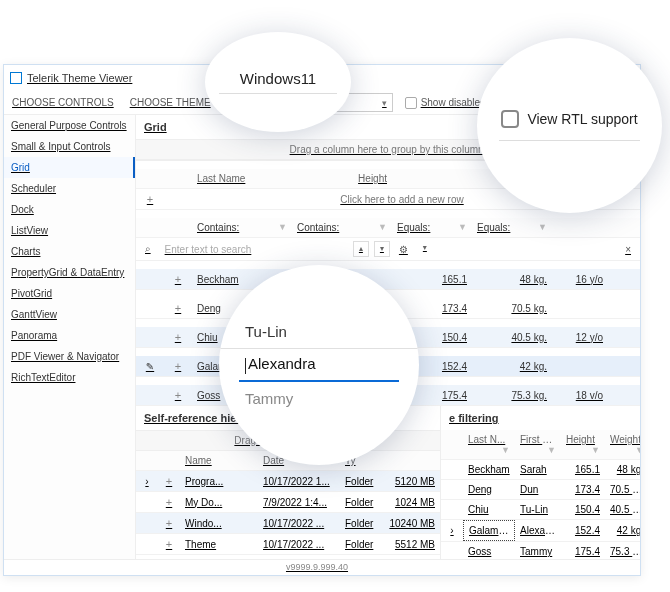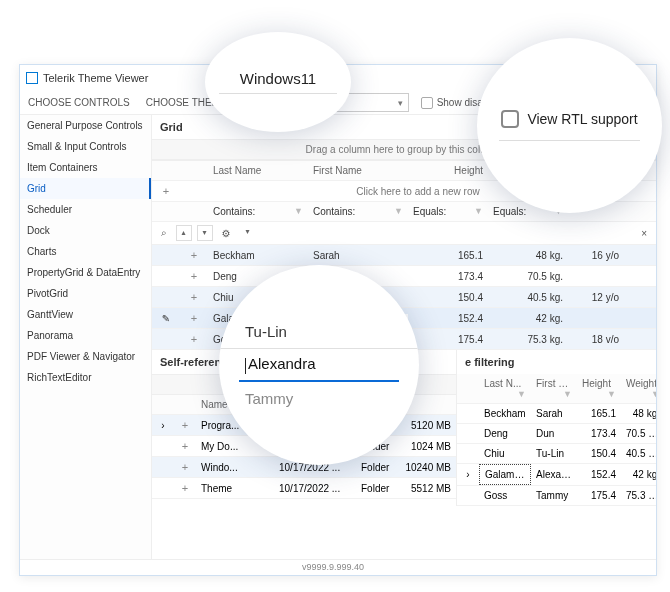--- a/index.html
+++ b/index.html
@@ -1,36 +1,36 @@
 <!DOCTYPE html>
 <html><head>
 <meta charset="utf-8">
 <style>
   * { box-sizing:border-box; font-family:"Segoe UI",Arial,sans-serif; }
   body { margin:0; background:#fff; width:670px; height:592px; overflow:hidden; position:relative; }
-  .window { position:absolute; top:64px; left:19px; width:638px; height:512px; border:1px solid #cfe0f2; background:#fff; box-shadow:0 2px 10px rgba(0,0,0,0.08); display:flex; flex-direction:column; }
+  .window { position:absolute; top:64px; left:3px; width:638px; height:512px; border:1px solid #cfe0f2; background:#fff; box-shadow:0 2px 10px rgba(0,0,0,0.08); display:flex; flex-direction:column;text-decoration:underline; }
   .titlebar { height:26px; display:flex; align-items:center; padding:0 4px 0 6px; font-size:11px; color:#333; }
   .title-icon { width:12px; height:12px; border:1px solid #0078d4; margin-right:5px; display:inline-block; }
   .winbtns { margin-left:auto; display:flex; }
   .winbtn { width:40px; height:26px; text-align:center; line-height:26px; color:#333; font-size:10px; }
   .optbar { height:24px; display:flex; align-items:center; font-size:10px; color:#555; border-bottom:1px solid #eee; }
   .optbar .tab { padding:0 8px; height:100%; display:flex; align-items:center; }
   .theme-dd { margin-left:6px; width:168px; height:19px; border:1px solid #ccc; background:#fff; display:flex; align-items:center; padding:0 5px; font-size:10px; color:#333; }
   .theme-dd .chev { margin-left:auto; font-size:9px; color:#777; }
   .small-cb { width:12px; height:12px; border:1px solid #aaa; margin:0 4px 0 12px; display:inline-block; border-radius:2px; }
   .content { flex:1; display:flex; overflow:hidden; }
   .sidebar { width:132px; background:#fdfdfd; border-right:1px solid #eee; overflow-y:auto; }
   .side-item { font-size:10px; color:#333; padding:5px 7px; cursor:default; }
   .side-item.active { color:#0a5ec4; border-right:2px solid #0a5ec4; background:#f5f9ff; }
   .main { flex:1; display:flex; flex-direction:column; overflow:auto; }
   .section-title { font-size:11px; font-weight:600; padding:6px 8px; color:#333; }
   .grouprow { background:#f7f7f7; border:1px solid #eee; border-left:none; border-right:none; font-size:10px; color:#777; text-align:center; padding:4px; }
   .grid { border-top:1px solid #eee; font-size:10px; color:#333; }
   .row { display:grid; align-items:center; border-bottom:1px solid #f1f1f1; }
-  .g6 { grid-template-columns:28px 28px 100px 100px 80px 80px 56px; }
+  .g6 { grid-template-columns:28px 28px 100px 100px 80px 80px 56px;margin-top:8px; }
   .hdr { background:#fcfcfc; color:#666; font-size:10px; }
   .cell { padding:4px 5px; overflow:hidden; white-space:nowrap; text-overflow:ellipsis; }
   .cell.r { text-align:right; }
   .cell.c { text-align:center; }
   .plus { color:#888; font-size:11px; }
   .filter-row { background:#fdfdfd; }
   .funnel { float:right; color:#bbb; font-size:9px; }
   .searchrow { display:flex; align-items:center; padding:3px 5px; border-bottom:1px solid #f0f0f0; background:#fff; gap:5px; }
   .search-icon { font-size:10px; color:#555; padding:0 4px; }
   .search-input { flex:1; font-size:10px; color:#aaa; padding:2px 5px; border:none; background:#fff; }
@@ -82,62 +82,62 @@
     <span class="small-cb"></span>
     <span>Show disabled state</span>
     <span class="small-cb"></span>
     <span>View RTL support</span>
   </div>
 
   <div class="content">
     <div class="sidebar">
       <div class="side-item">General Purpose Controls</div>
       <div class="side-item">Small &amp; Input Controls</div>
-      <div class="side-item">Item Containers</div>
       <div class="side-item active">Grid</div>
       <div class="side-item">Scheduler</div>
       <div class="side-item">Dock</div>
+      <div class="side-item">ListView</div>
       <div class="side-item">Charts</div>
       <div class="side-item">PropertyGrid &amp; DataEntry</div>
       <div class="side-item">PivotGrid</div>
       <div class="side-item">GanttView</div>
       <div class="side-item">Panorama</div>
       <div class="side-item">PDF Viewer &amp; Navigator</div>
       <div class="side-item">RichTextEditor</div>
     </div>
 
     <div class="main">
       <div class="section-title">Grid</div>
       <div class="grouprow">Drag a column here to group by this column.</div>
 
       <div class="grid">
         <div class="row g6 hdr">
           <div class="cell"></div>
             <div class="cell"></div>
           <div class="cell">Last Name</div>
-          <div class="cell">First Name</div>
           <div class="cell r">Height</div>
           <div class="cell"></div>
             <div class="cell"></div>
         </div>
         <div class="row" style="grid-template-columns:28px 1fr">
           <div class="cell c plus">+</div>
           <div class="cell c" style="color:#777">Click here to add a new row</div>
         </div>
         <div class="row g6 filter-row">
           <div class="cell"></div>
             <div class="cell"></div>
           <div class="cell"><span>Contains:</span><span class="funnel">▼</span></div>
           <div class="cell"><span>Contains:</span><span class="funnel">▼</span></div>
           <div class="cell"><span>Equals:</span><span class="funnel">▼</span></div>
           <div class="cell"><span>Equals:</span><span class="funnel">▼</span></div>
           <div class="cell"></div>
         </div>
         <div class="searchrow">
           <span class="search-icon">⌕</span>
+          <span class="search-input">Enter text to search</span>
           <span class="search-btn">▴</span>
           <span class="search-btn">▾</span>
           <span class="search-icon">⚙</span>
           <span class="search-btn" style="border:none">▾</span>
           <span style="flex:1"></span>
           <span class="search-icon">×</span>
         </div>
 
         <div class="row g6 alt">
           <div class="cell"></div>

